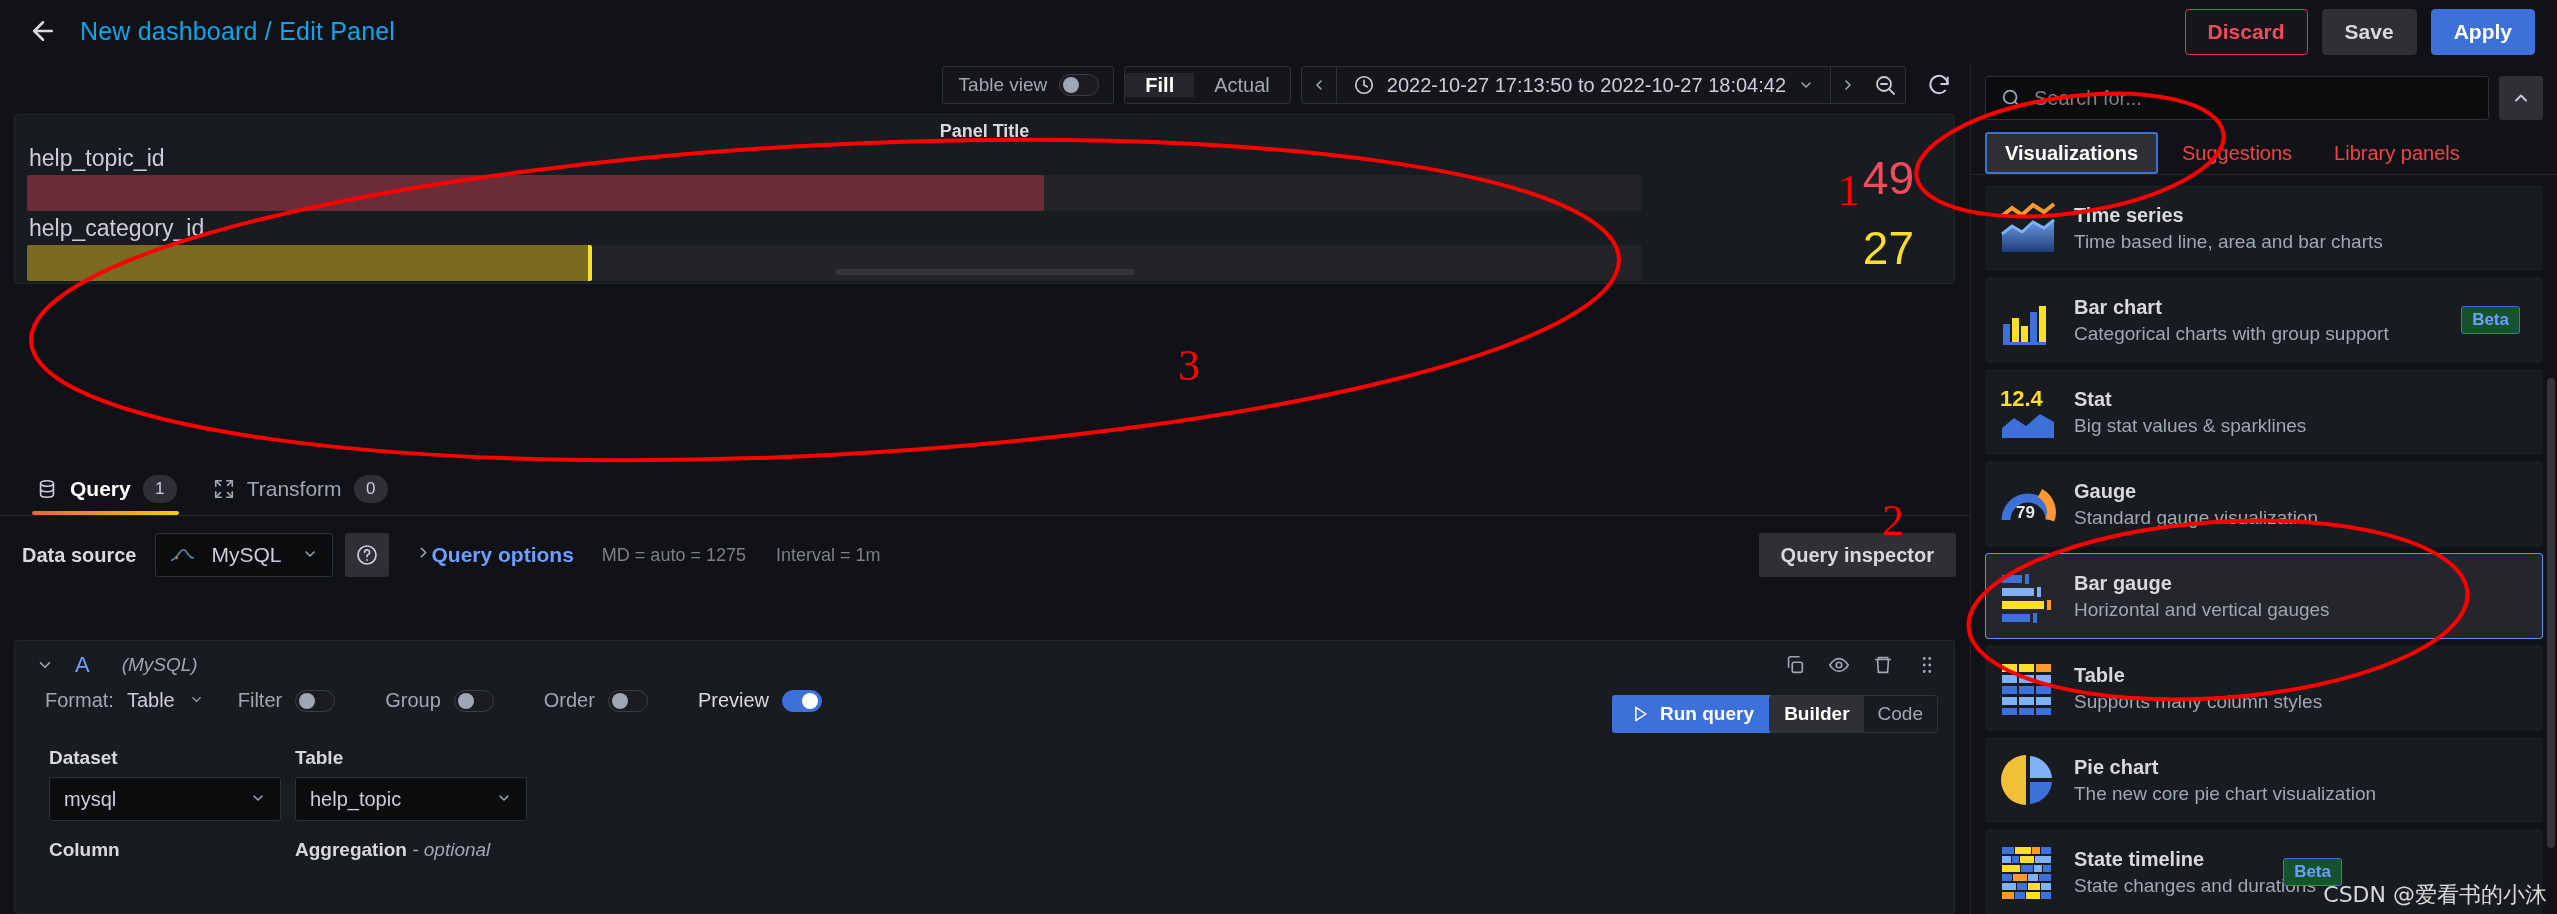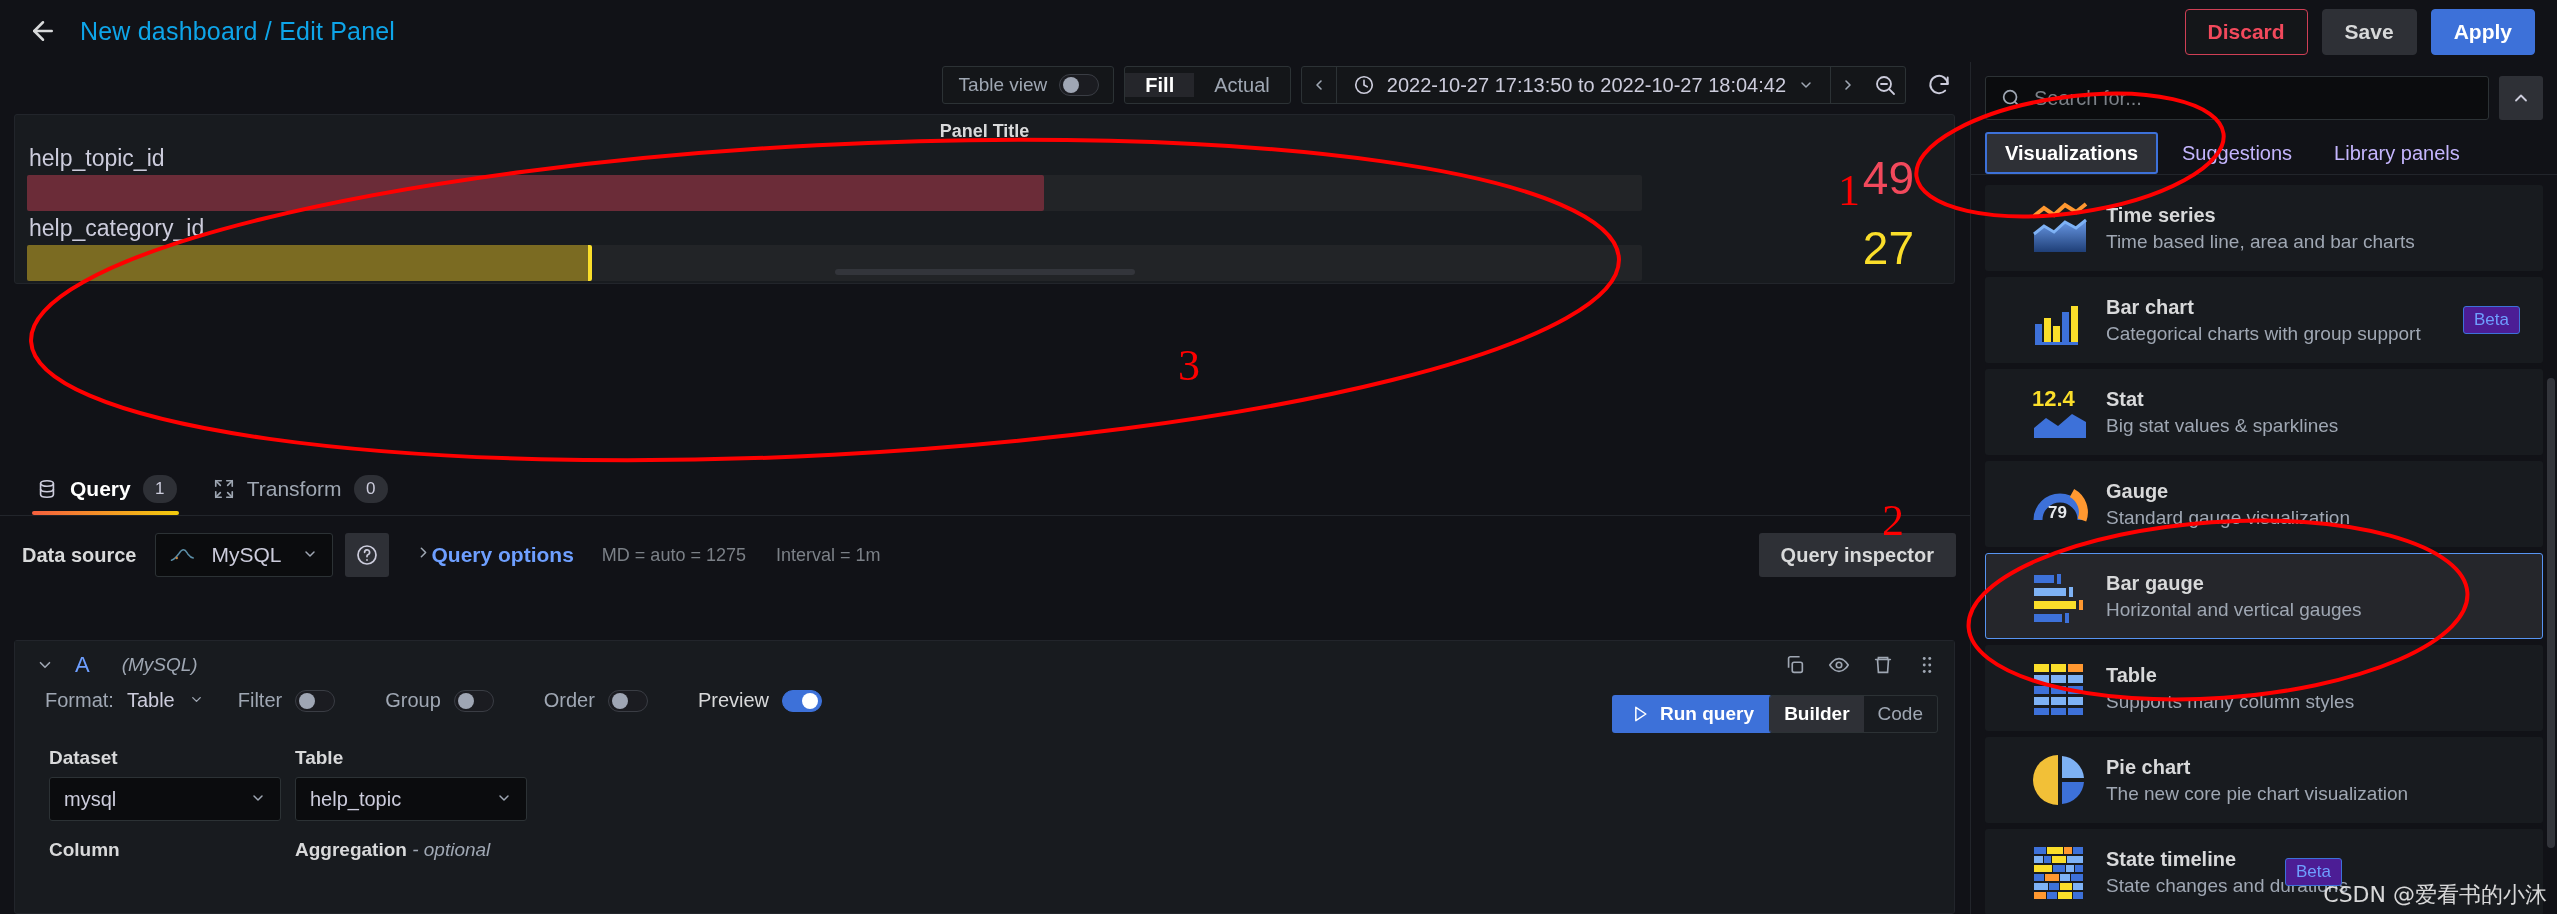--- a/index.html
+++ b/index.html
@@ -263,41 +263,41 @@
     width: 44px; height: 44px; background: #2e3036; border-radius: 3px;
     display: flex; align-items: center; justify-content: center;
     color: #ccccdc; cursor: pointer;
   }
   .tabs-row {
     display: flex; align-items: center; gap: 6px; padding: 12px 14px 0 14px;
     border-bottom: 1px solid #22252b; padding-bottom: 0;
   }
   .vtab {
     height: 42px; padding: 0 18px; display: flex; align-items: center;
-    font-size: 20px; color: #c4b5fd; cursor: pointer; border-radius: 3px;
+    font-size: 20px; color: #ef4444; cursor: pointer; border-radius: 3px;
   }
   .vtab.active {
     background: #2e3036; color: #ffffff; font-weight: 600;
     border: 2px solid #3d71d9;
   }
   .viz-list { padding: 10px 14px 0 14px; }
   .viz-item {
     height: 86px; background: #181b1f; border: 1px solid transparent;
     border-radius: 3px; margin-bottom: 6px; display: flex; align-items: center;
     padding: 0 14px; gap: 18px; cursor: pointer; position: relative;
   }
   .viz-item.selected { background: #25262b; border: 1px solid #5794f2; }
-  .viz-icon { width: 56px; height: 56px; flex: none; margin-left: 32px; }
+  .viz-icon { width: 56px; height: 56px; flex: none; }
   .viz-text { display: flex; flex-direction: column; gap: 4px; }
   .viz-name { font-size: 20px; font-weight: 700; color: #d8d9da; }
   .viz-desc { font-size: 19px; color: #9fa7b3; }
   .beta {
     position: absolute; right: 22px; top: 50%; transform: translateY(-50%);
     padding: 3px 10px; border: 1px solid #3d71d9; border-radius: 3px;
-    font-size: 17px; color: #6e9fff; background: #4c1d95;
+    font-size: 17px; color: #6e9fff; background: #14532d; font-weight: bold;
   }
   .beta.inline { right: 200px; }
   .sb-scroll {
     position: absolute; right: 2px; top: 316px; width: 8px; height: 470px;
     background: #33353b; border-radius: 4px;
   }
 
   
   .anno { position: absolute; pointer-events: none; }
   .anno-num {

